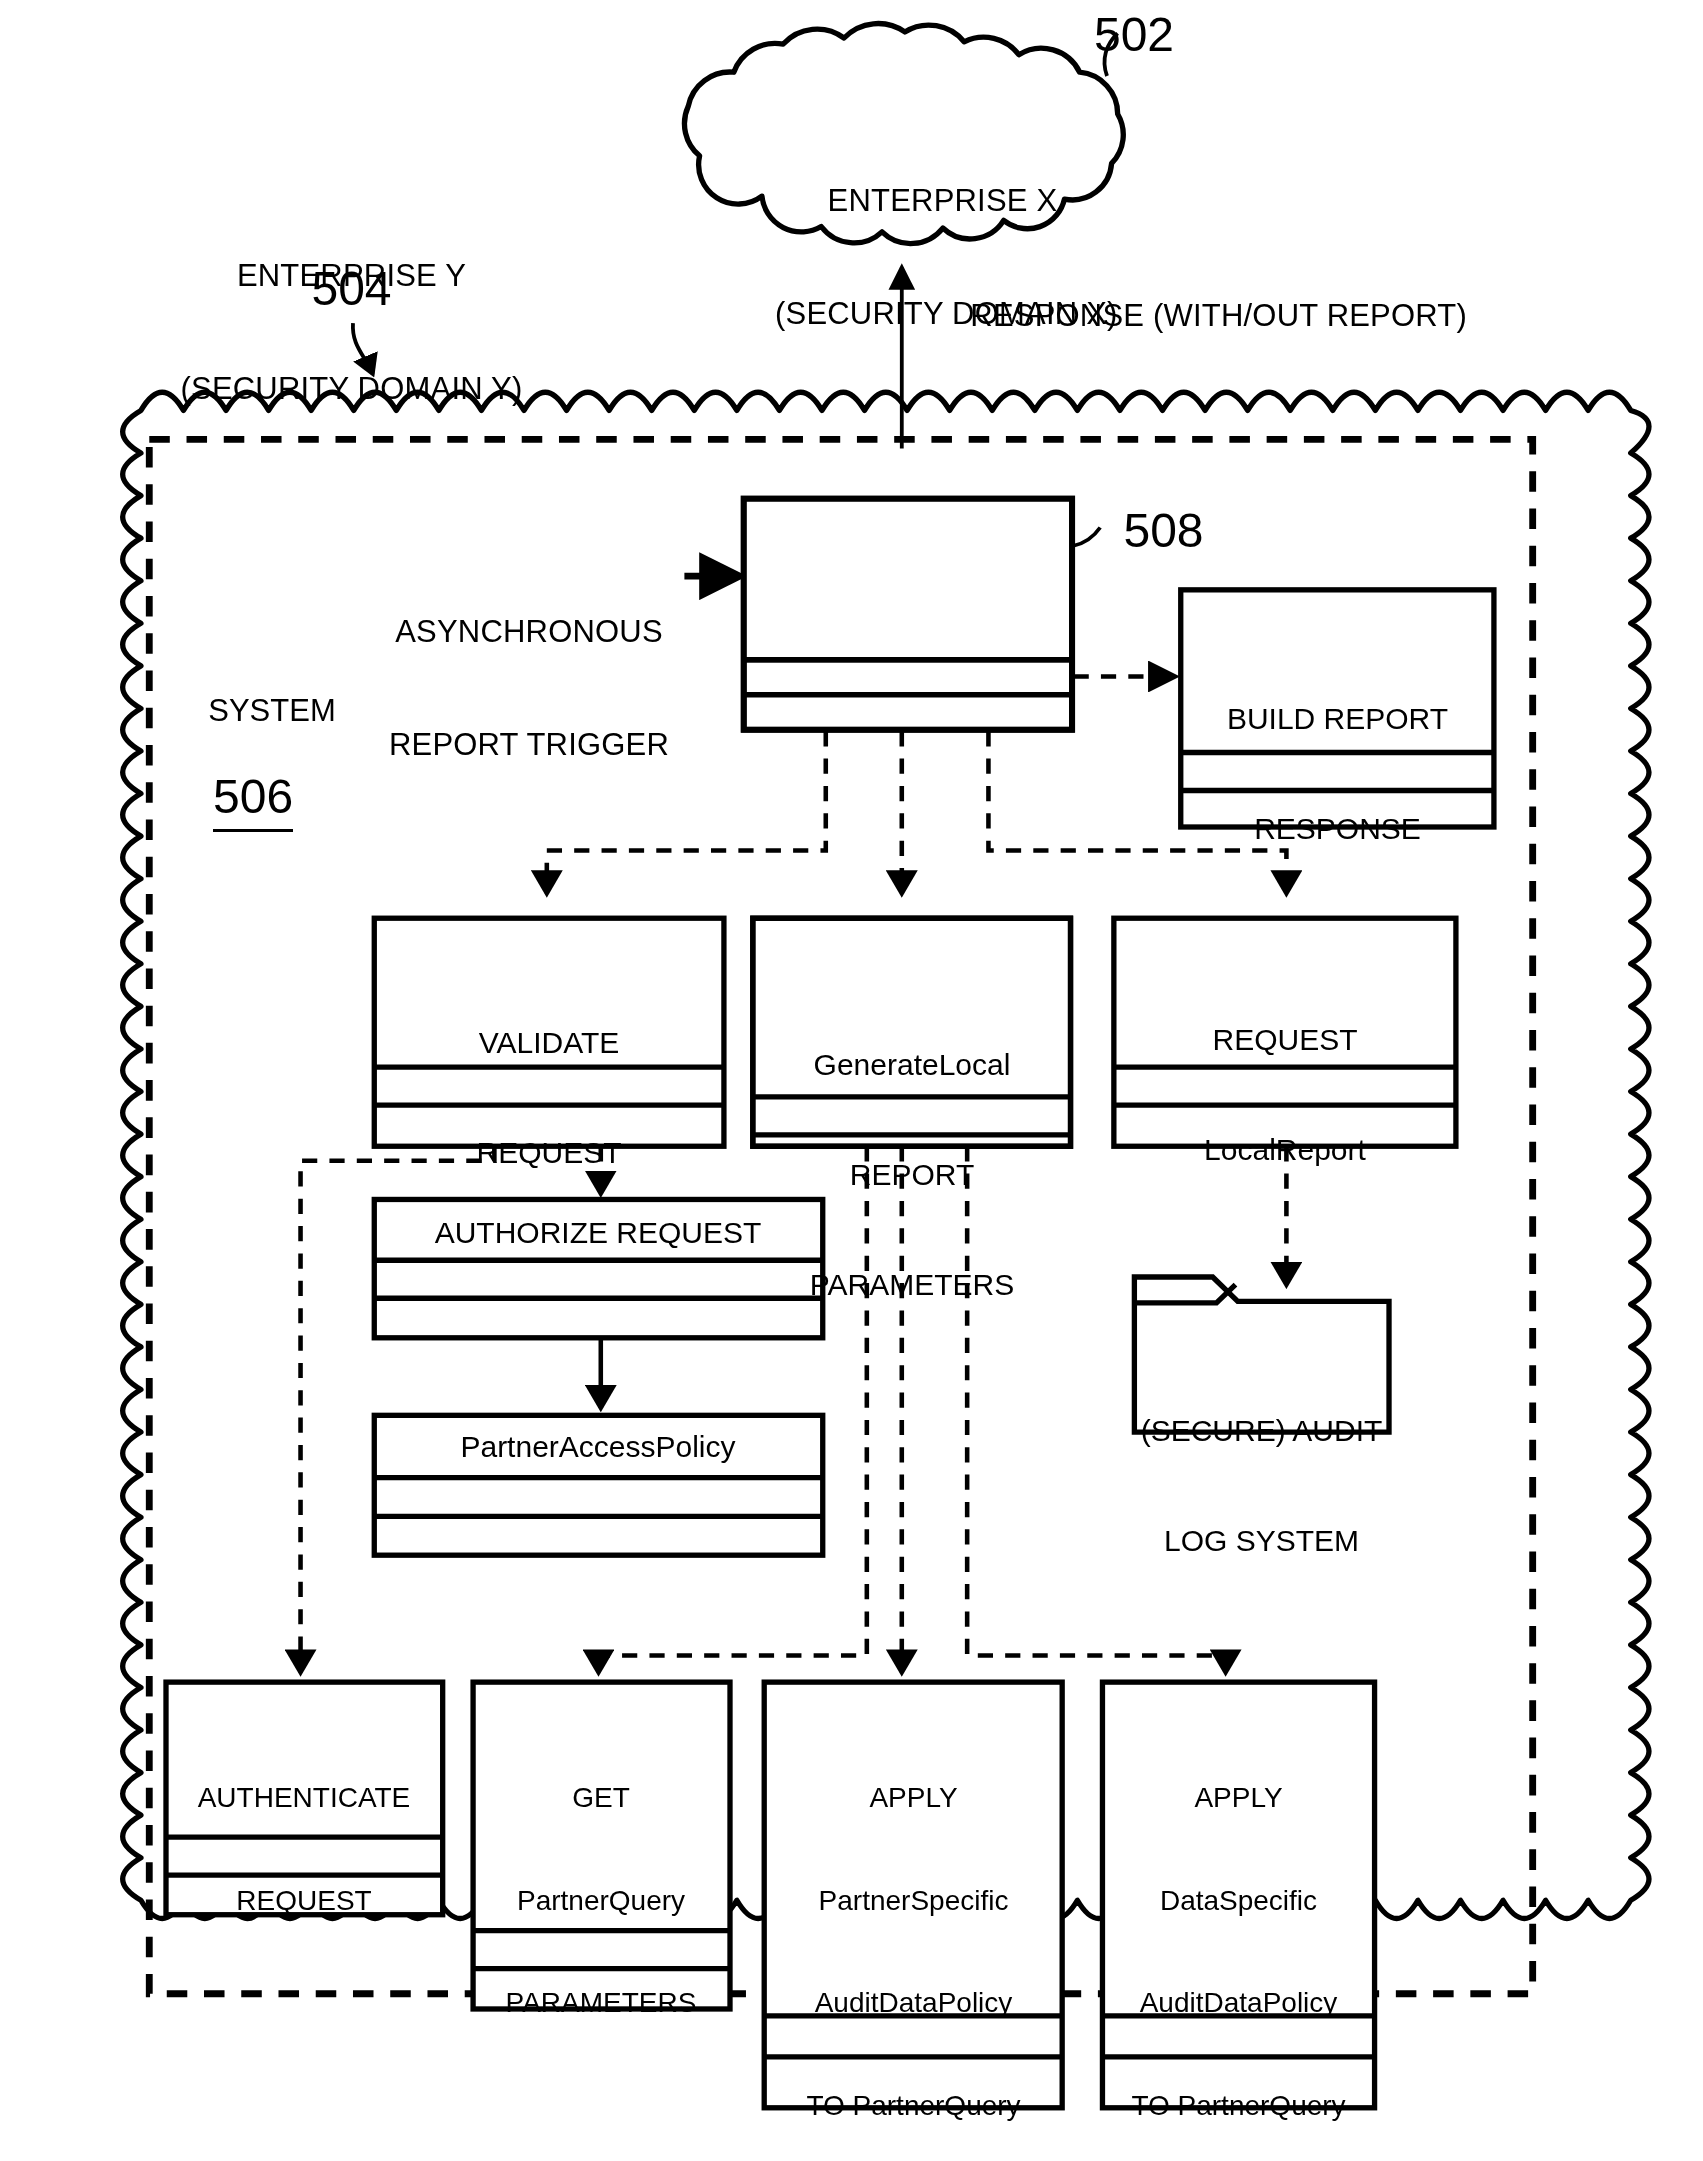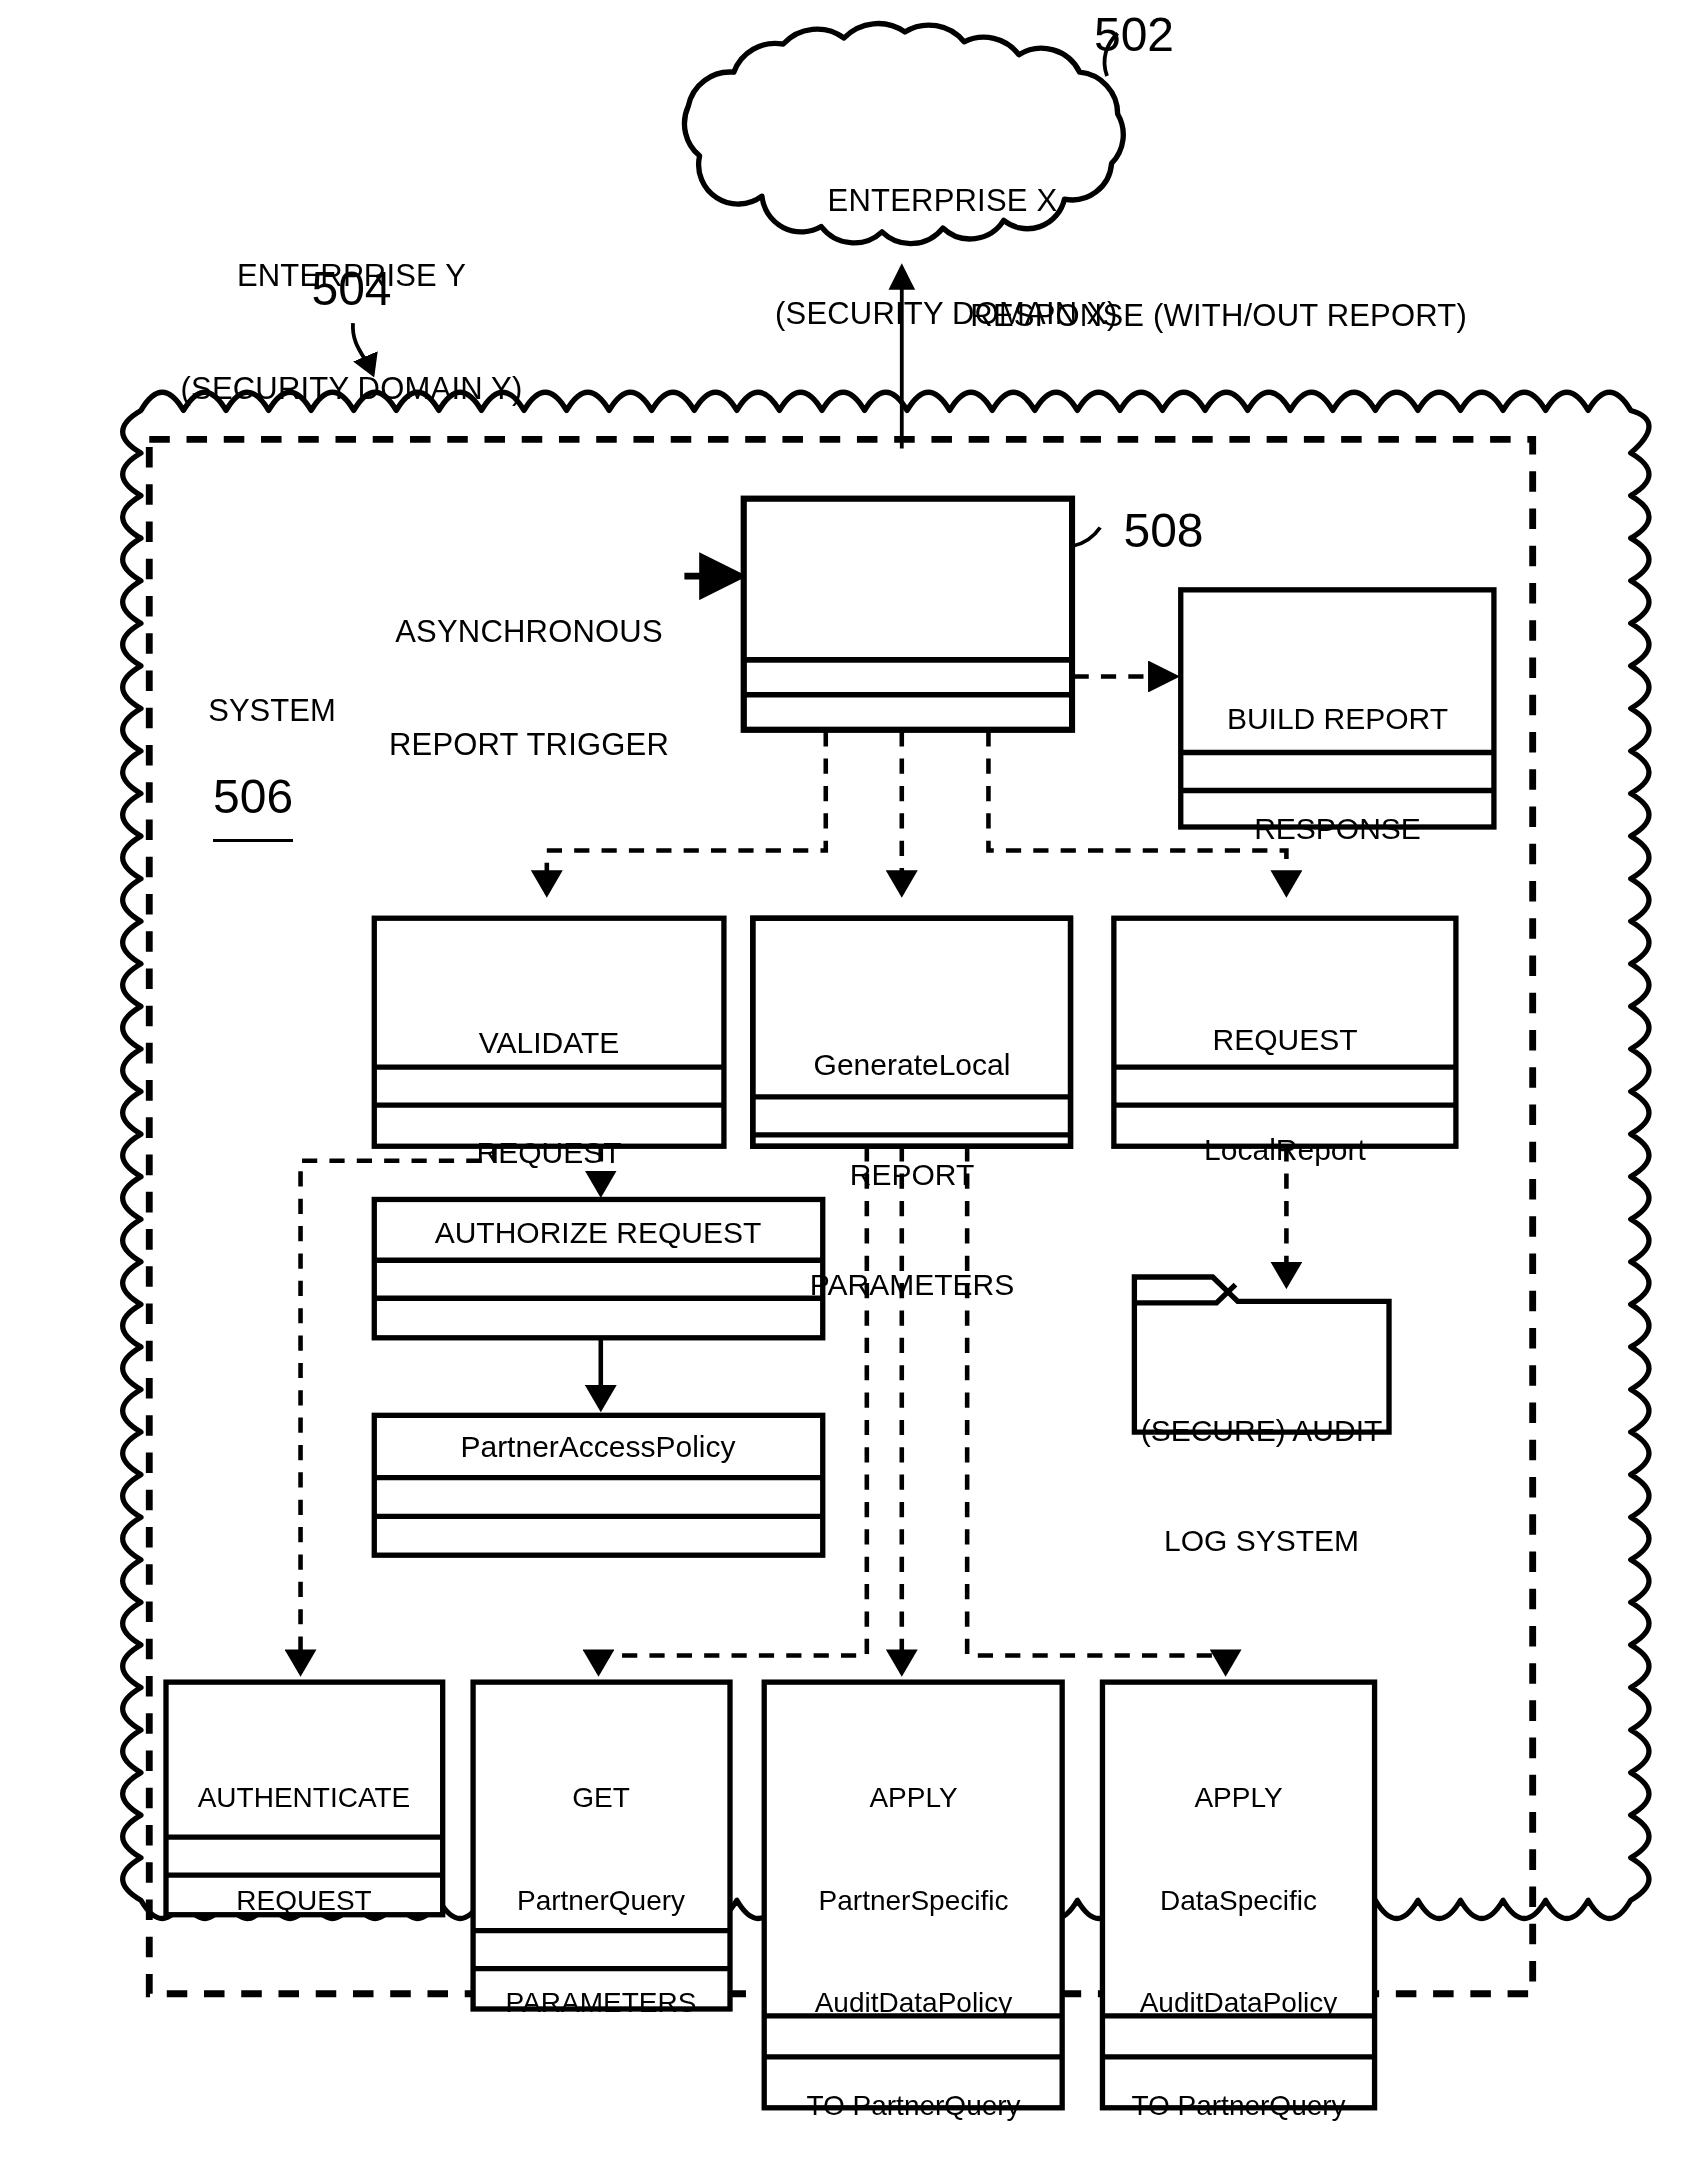--- a/index.html
+++ b/index.html
@@ -33,21 +33,21 @@
     user-select: none;
   }
   .lbl-left { text-align: right; }
   .t-big   { font-size: 31px; letter-spacing: 0.2px; }
   .t-ref   { font-size: 48px; }
   .t-box   { font-size: 30px; }
   .t-boxsm { font-size: 28px; }
   .t-sys   { font-size: 31px; }
   .underline-ref {
     border-bottom: 3.8px solid #000;
-    padding-bottom: 12px;
+    padding-bottom: 2px;
   }
 </style>
 </head>
 <body>
 
 <div id="page">
 
   <svg id="svg-layer" viewBox="0 0 2241 2843" xmlns="http://www.w3.org/2000/svg">
     <defs>
       <marker id="arrowSolid" viewBox="0 0 12 12" refX="10" refY="6" markerWidth="7" markerHeight="7" orient="auto-start-reverse">

